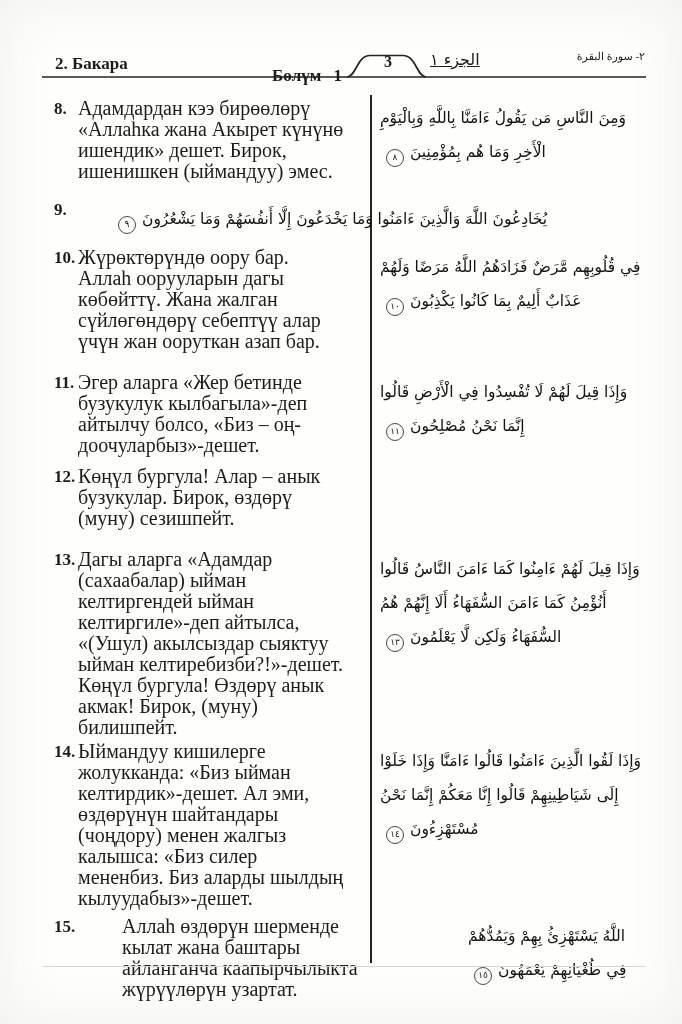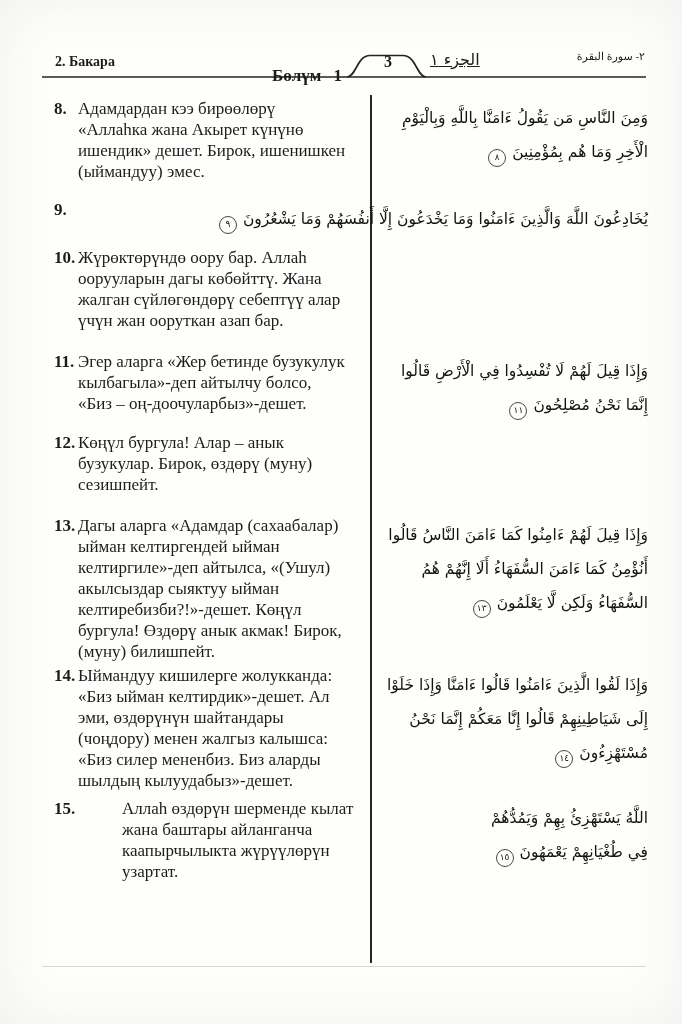--- a/index.html
+++ b/index.html
@@ -11,21 +11,21 @@
     -webkit-font-smoothing:antialiased;
   }
   .page{
     position:relative;width:682px;height:1024px;overflow:hidden;
     background:#fefefc;
     box-shadow:inset 0 0 60px rgba(60,60,50,0.07);
   }
   
   .header-rule{position:absolute;left:0;top:0;}
   .h-item{position:absolute;white-space:nowrap;}
-  .h-left{left:55px;top:54px;font-size:14px;font-weight:bold;}
+  .h-left{left:55px;top:54px;font-size:17px;font-weight:bold;}
   .h-bolum{left:272px;top:66px;font-size:17px;font-weight:bold;word-spacing:8px;}
   .h-page{left:350px;top:53px;width:76px;text-align:center;font-size:16px;font-weight:bold;}
   .h-juz{left:430px;top:50px;font-size:16px;font-family:"DejaVu Sans",sans-serif;direction:rtl;text-decoration:underline;}
   .h-surah{right:37px;top:50px;font-size:11px;font-family:Liberation Serif, serif;direction:rtl;}
   
   .divider{
     position:absolute;left:370px;top:95px;width:2px;height:868px;
     background:#25251f;
   }
   .verses{
@@ -39,25 +39,25 @@
   .verse-row:nth-child(5){margin-bottom:20px;}
   .verse-row:nth-child(6){margin-bottom:3px;}
   .verse-row:nth-child(7){margin-bottom:7px;}
   .verse-row:nth-child(8){margin-bottom:0;gap:44px;}
   .v-num{
     width:36px;flex:0 0 36px;padding-left:12px;box-sizing:border-box;
     font-size:17px;font-weight:bold;line-height:21px;
   }
   .v-kyrgyz{
     width:268px;flex:0 0 268px;
-    font-size:17px;line-height:21px;text-align:left;
+    font-size:20px;line-height:21px;text-align:left;
   }
   .v-arabic{
     flex:1 1 auto;padding-left:34px;padding-top:3px;box-sizing:border-box;
-    direction:rtl;text-align:right;
+    direction:rtl;text-align:left;
     font-family:"DejaVu Sans",sans-serif;
     font-size:15.5px;line-height:34px;color:#14140f;
   }
   .ayah-mark{
     display:inline-flex;align-items:center;justify-content:center;
     width:16px;height:16px;border:1px solid #4a4a42;border-radius:50%;
     font-size:9px;line-height:1;margin:0 6px;vertical-align:-3px;
     font-family:"DejaVu Sans",sans-serif;
   }
   .bottom-rule{
@@ -93,20 +93,21 @@
   </div>
 
   <div class="verse-row">
     <div class="v-num">9.</div>
     <div class="v-arabic"><span class="ar-text">يُخَادِعُونَ اللَّهَ وَالَّذِينَ ءَامَنُوا وَمَا يَخْدَعُونَ إِلَّا أَنفُسَهُمْ وَمَا يَشْعُرُونَ</span><span class="ayah-mark">٩</span></div>
   </div>
 
   <div class="verse-row">
     <div class="v-num">10.</div>
     <div class="v-kyrgyz">Жүрөктөрүндө оору бар. Аллаһ оорууларын дагы көбөйттү. Жана жалган сүйлөгөндөрү себептүү алар үчүн жан ооруткан азап бар.</div>
+    <div class="v-arabic"><span class="ar-text">فِي قُلُوبِهِم مَّرَضٌ فَزَادَهُمُ اللَّهُ مَرَضًا وَلَهُمْ عَذَابٌ أَلِيمٌ بِمَا كَانُوا يَكْذِبُونَ</span><span class="ayah-mark">١٠</span></div>
   </div>
 
   <div class="verse-row">
     <div class="v-num">11.</div>
     <div class="v-kyrgyz">Эгер аларга «Жер бетинде бузукулук кылбагыла»-деп айтылчу болсо, «Биз – оң-доочуларбыз»-дешет.</div>
     <div class="v-arabic"><span class="ar-text">وَإِذَا قِيلَ لَهُمْ لَا تُفْسِدُوا فِي الْأَرْضِ قَالُوا إِنَّمَا نَحْنُ مُصْلِحُونَ</span><span class="ayah-mark">١١</span></div>
   </div>
 
   <div class="verse-row">
     <div class="v-num">12.</div>

